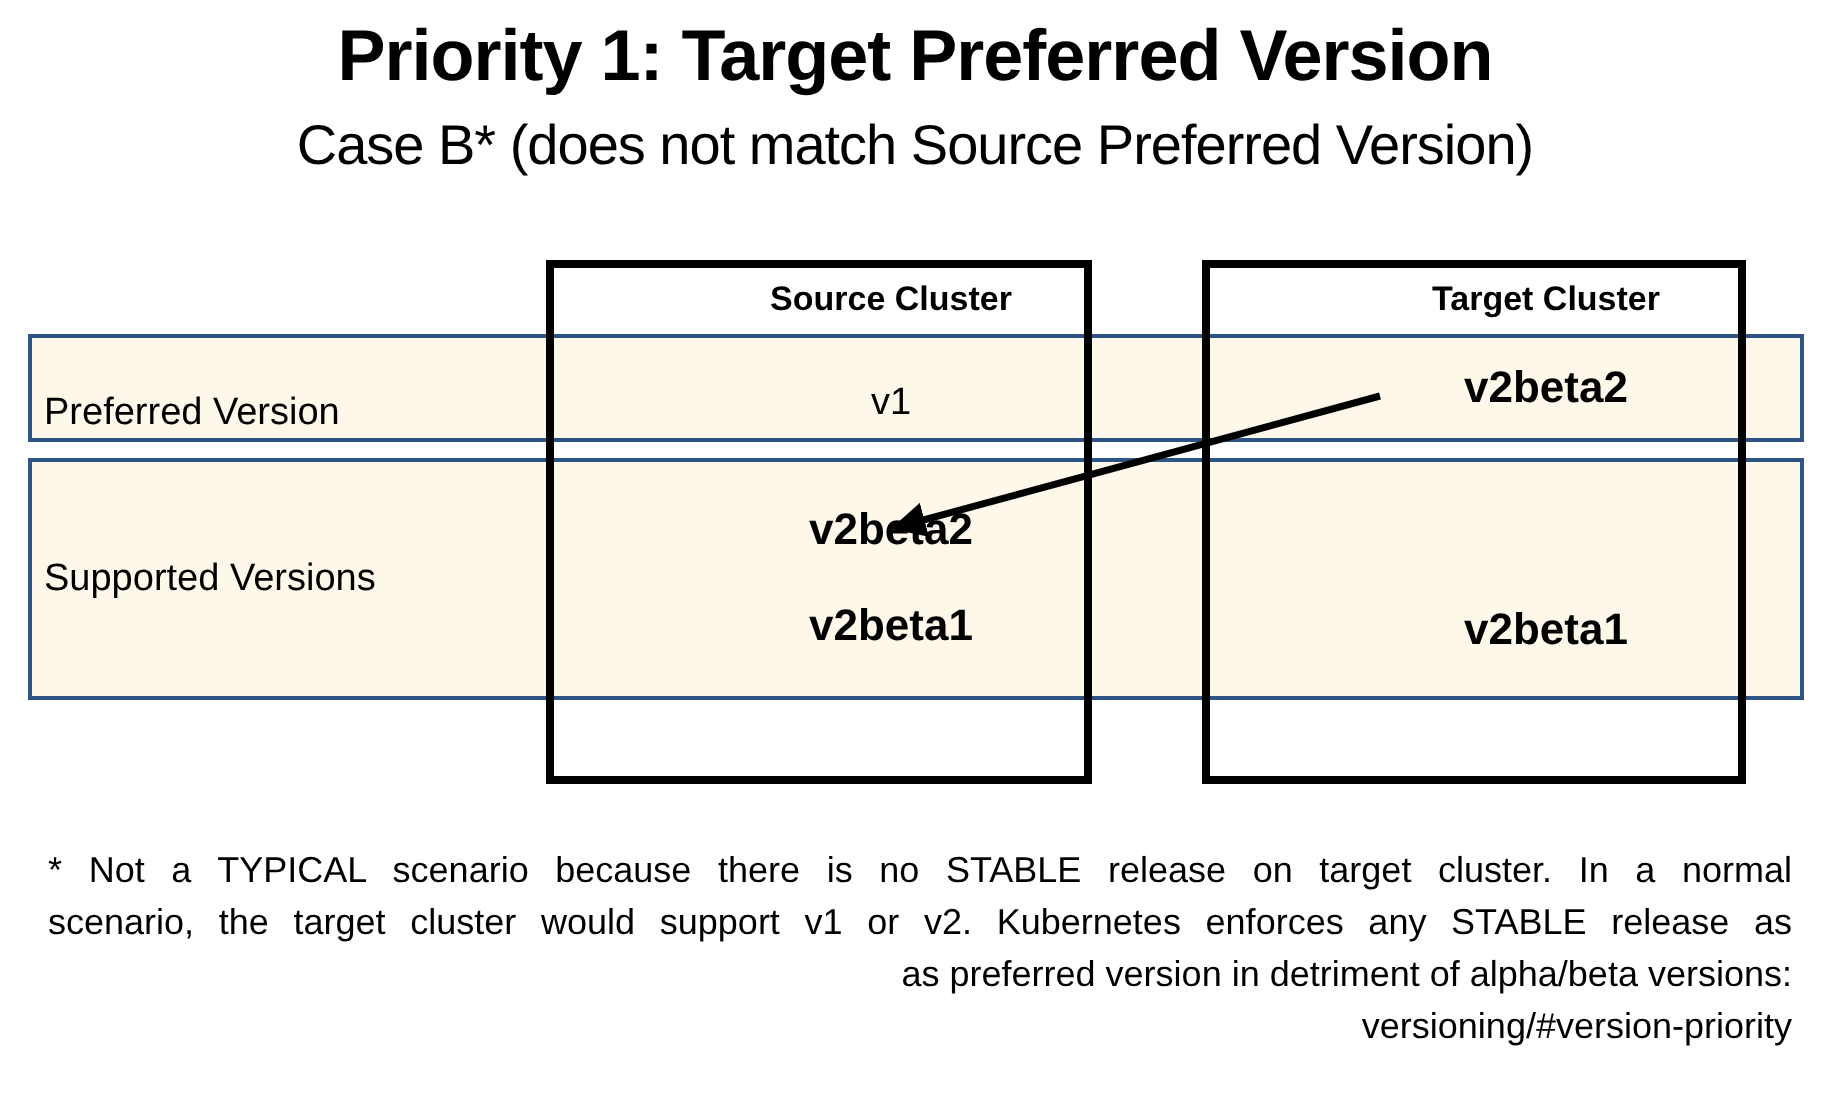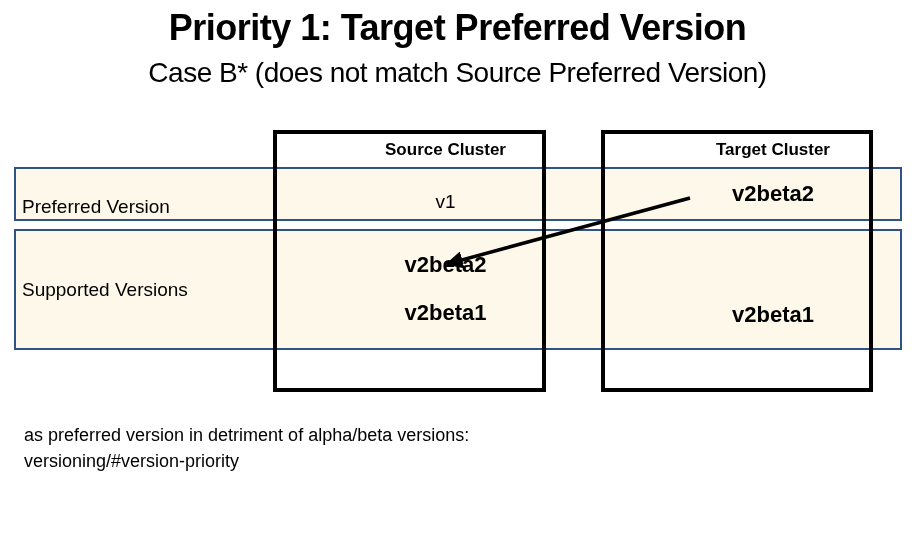--- a/index.html
+++ b/index.html
@@ -89,21 +89,21 @@
     pointer-events: none;
   }
   .footer {
     position: absolute;
     left: 24px;
     top: 422px;
     width: 872px;
     font-size: 18px;
     line-height: 26px;
   }
-  .footer .fline { text-align: left; }
+  .footer .fline { text-align: right; }
   .footer .fline.stretch { text-align: justify; text-align-last: justify; }
 </style>
 </head>
 <body>
 
 <div class="slide">
 
   <h1 class="title">Priority 1: Target Preferred Version</h1>
   <h2 class="subtitle">Case B* (does not match Source Preferred Version)</h2>
 
@@ -133,17 +133,19 @@
         <marker id="ah" viewBox="0 0 10 10" refX="9" refY="5" markerWidth="5" markerHeight="5" orient="auto-start-reverse">
           <path d="M 0 0 L 10 5 L 0 10 z" fill="#000000"></path>
         </marker>
       </defs>
       <line x1="690" y1="198" x2="447" y2="264" stroke="#000000" stroke-width="3.5" marker-end="url(#ah)"></line>
     </svg>
 
   </div>
 
   <div class="footer">
+    <div class="fline stretch">* Not a TYPICAL scenario because there is no STABLE release on target cluster. In a normal</div>
+    <div class="fline stretch">scenario, the target cluster would support v1 or v2. Kubernetes enforces any STABLE release as</div>
     <div class="fline">as preferred version in detriment of alpha/beta versions:</div>
     <div class="fline">versioning/#version-priority</div>
   </div>
 
 </div>
 
 </body></html>

